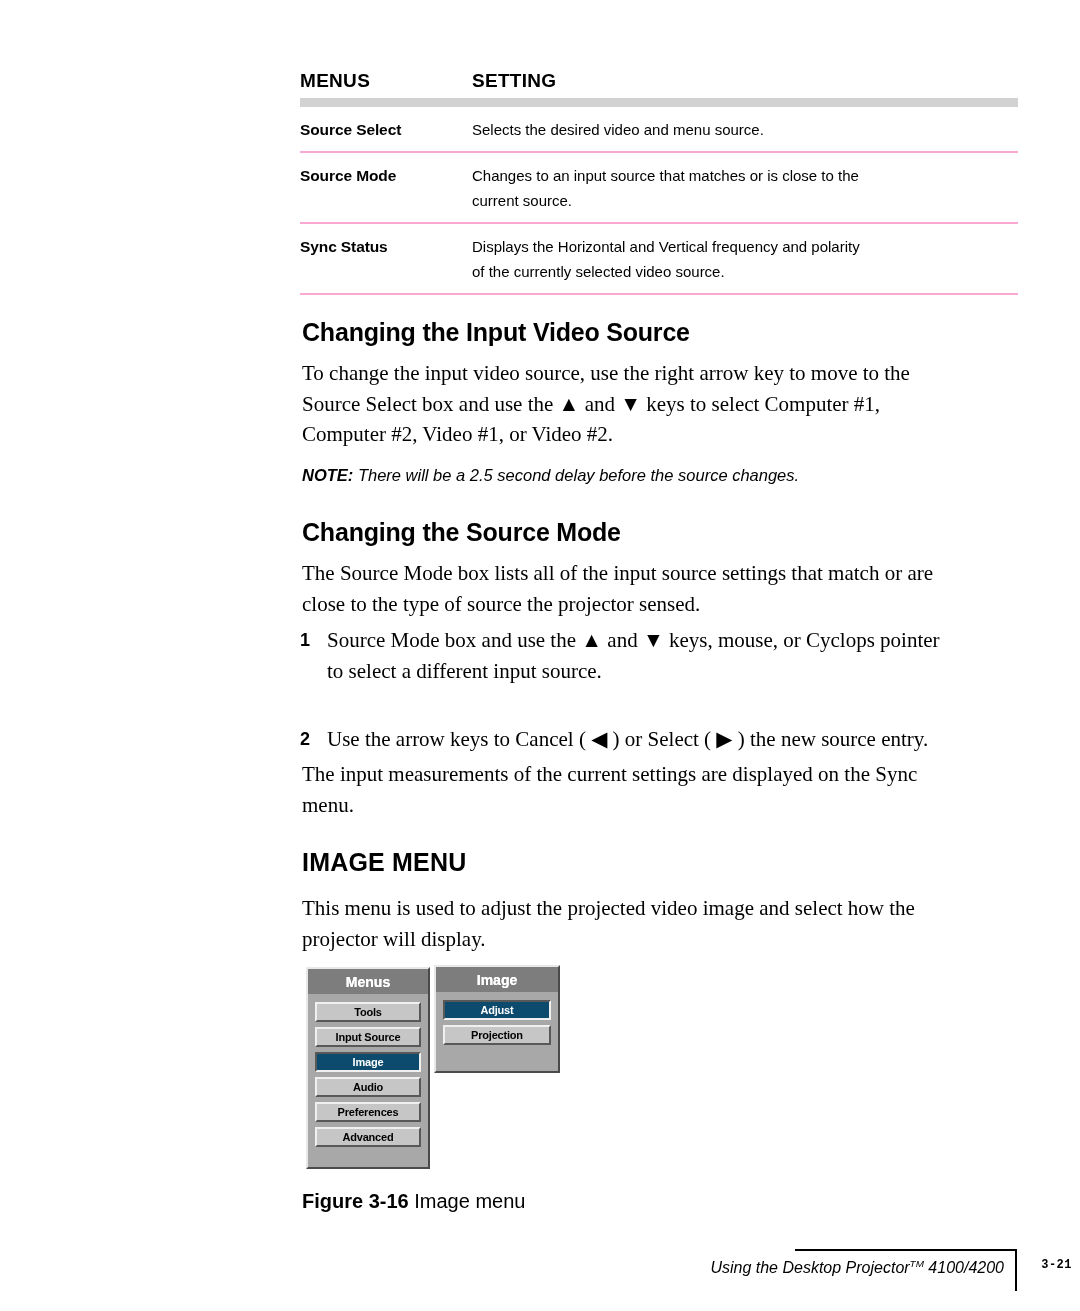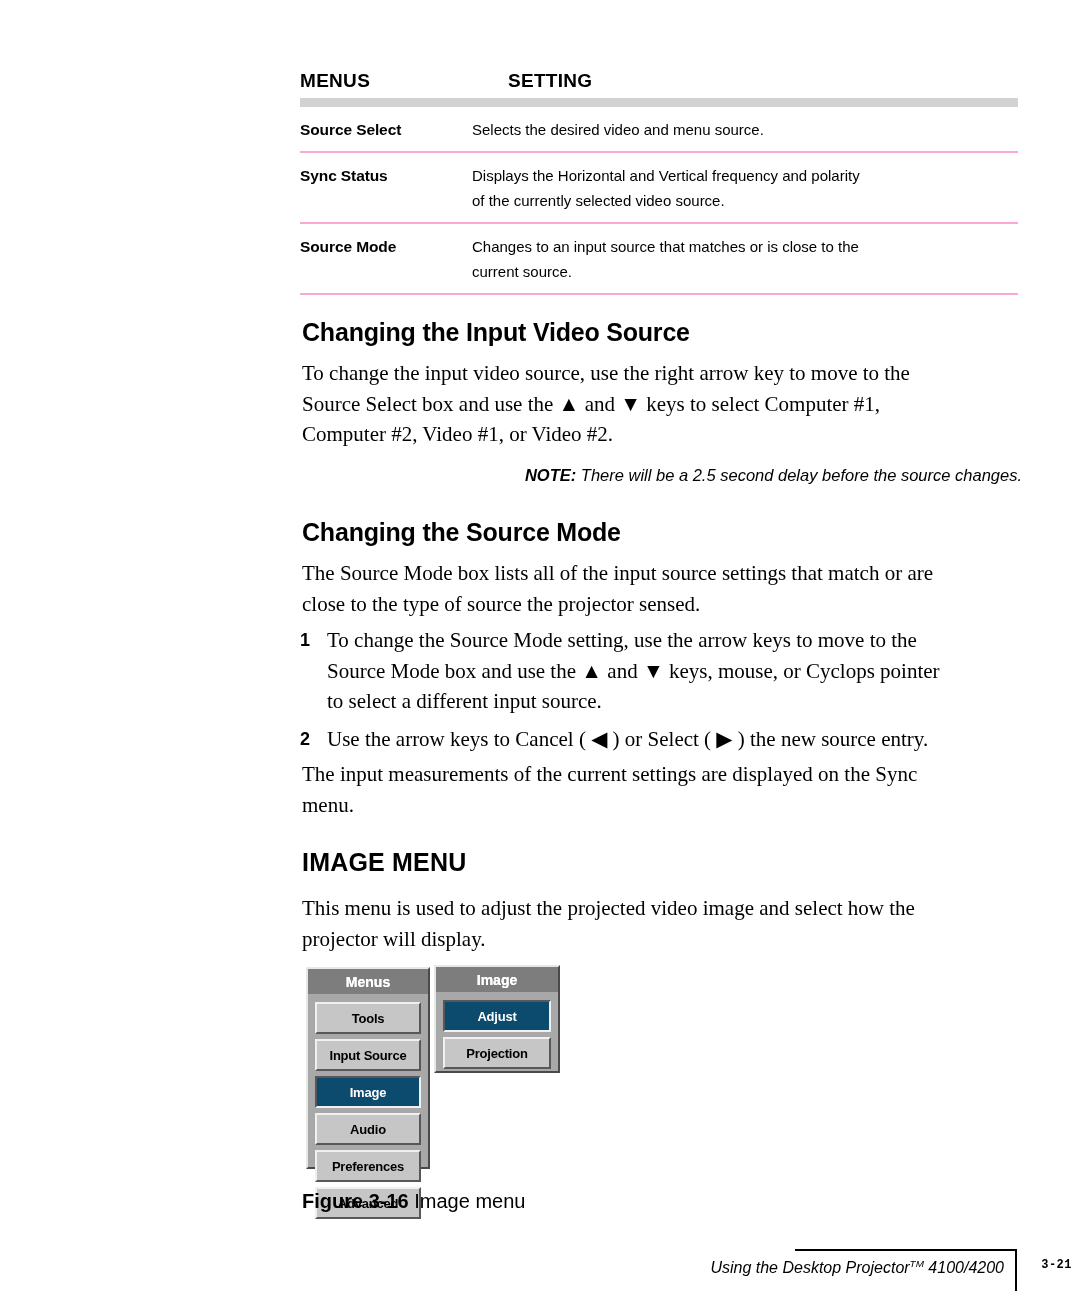--- a/index.html
+++ b/index.html
@@ -33,21 +33,21 @@
   }
   .spec-head {
     display: flex;
     font-family: "Liberation Sans", sans-serif;
     font-weight: bold;
     font-size: 19px;
     letter-spacing: 0.3px;
     padding-bottom: 6px;
   }
   .spec-head .col-a { width: 172px; }
-  .spec-head .col-b { flex: 1; margin-left: 36px; }
+  .spec-head .col-b { flex: 1; }
 
   .gray-bar {
     height: 9px;
     background: #d2d2d2;
     width: 100%;
   }
 
   .spec-row {
     display: flex;
     align-items: flex-start;
@@ -105,21 +105,20 @@
   .para .ln { display: block; white-space: pre; }
 
   .note {
     position: absolute;
     left: 290px;
     width: 720px;
     font-family: "Liberation Sans", sans-serif;
     font-style: italic;
     font-size: 16.5px;
     line-height: 24px;
-    text-align: right;
   }
   .note b {
     font-weight: bold;
     font-style: italic;
   }
 
   
   .numitem {
     position: absolute;
     left: 288px;
@@ -179,31 +178,31 @@
     font-size: 14px;
     display: flex;
     align-items: center;
     justify-content: center;
     text-shadow: 0 0 0 #fff;
   }
   .panel-body {
     padding: 8px 7px 7px 7px;
   }
   .mitem {
-    height: 32px;
+    height: 20px;
     margin-bottom: 5px;
     background: #c6c6c6;
     border-top: 2px solid #f0f0f0;
     border-left: 2px solid #f0f0f0;
     border-right: 2px solid #585858;
     border-bottom: 2px solid #585858;
     box-sizing: border-box;
     font-family: "Liberation Sans", sans-serif;
     font-weight: bold;
-    font-size: 13px;
+    font-size: 11px;
     color: #000000;
     display: flex;
     align-items: center;
     justify-content: center;
     letter-spacing: -0.2px;
   }
   .mitem.sel {
     background: #0c4a6e;
     color: #ffffff;
     border-top: 2px solid #585858;
@@ -274,35 +273,35 @@
     <div class="gray-bar"></div>
 
     <div class="spec-row">
       <div class="menu-cell">Source Select</div>
       <div class="setting-cell">
         <span class="ln">Selects the desired video and menu source.</span>
       </div>
     </div>
 
     <div class="spec-row">
+      <div class="menu-cell">Source Mode</div>
+      <div class="setting-cell">
+        <span class="ln">Changes to an input source that matches or is close to the</span>
+        <span class="ln">current source.</span>
+      </div>
+    </div>
+
+    <div class="spec-row">
       <div class="menu-cell">Sync Status</div>
       <div class="setting-cell">
         <span class="ln">Displays the Horizontal and Vertical frequency and polarity</span>
         <span class="ln">of the currently selected video source.</span>
       </div>
     </div>
 
-    <div class="spec-row">
-      <div class="menu-cell">Source Mode</div>
-      <div class="setting-cell">
-        <span class="ln">Changes to an input source that matches or is close to the</span>
-        <span class="ln">current source.</span>
-      </div>
-    </div>
-
   </div>
 
   <div class="h2" style="top:318px;">Changing the Input Video Source</div>
 
   <div class="para" style="top:358px;">
     <span class="ln">To change the input video source, use the right arrow key to move to the</span>
     <span class="ln">Source Select box and use the ▲ and ▼ keys to select Computer #1,</span>
     <span class="ln">Computer #2, Video #1, or Video #2.</span>
   </div>
 
@@ -313,21 +312,20 @@
   <div class="h2" style="top:518px;">Changing the Source Mode</div>
 
   <div class="para" style="top:558px;">
     <span class="ln">The Source Mode box lists all of the input source settings that match or are</span>
     <span class="ln">close to the type of source the projector sensed.</span>
   </div>
 
   <div class="numitem" style="top:625px;">
     <div class="num">1</div>
     <div class="txt">
-      <span class="ln">To change the Source Mode setting, use the arrow keys to move to the</span>
       <span class="ln">Source Mode box and use the ▲ and ▼ keys, mouse, or Cyclops pointer</span>
       <span class="ln">to select a different input source.</span>
     </div>
   </div>
 
   <div class="numitem" style="top:724px;">
     <div class="num">2</div>
     <div class="txt">
       <span class="ln">Use the arrow keys to Cancel ( ◀ ) or Select ( ▶ ) the new source entry.</span>
     </div>

